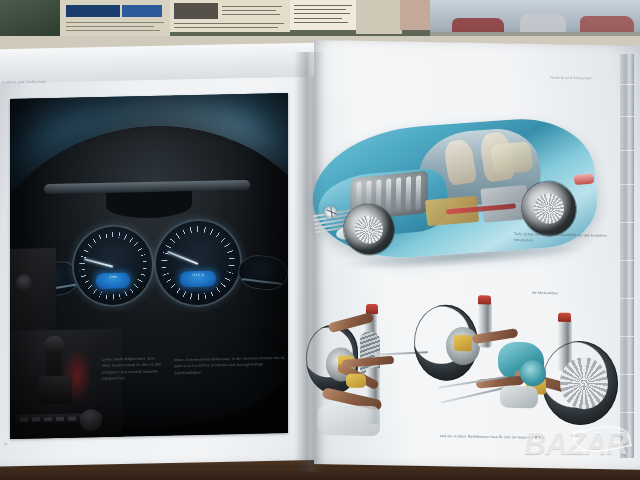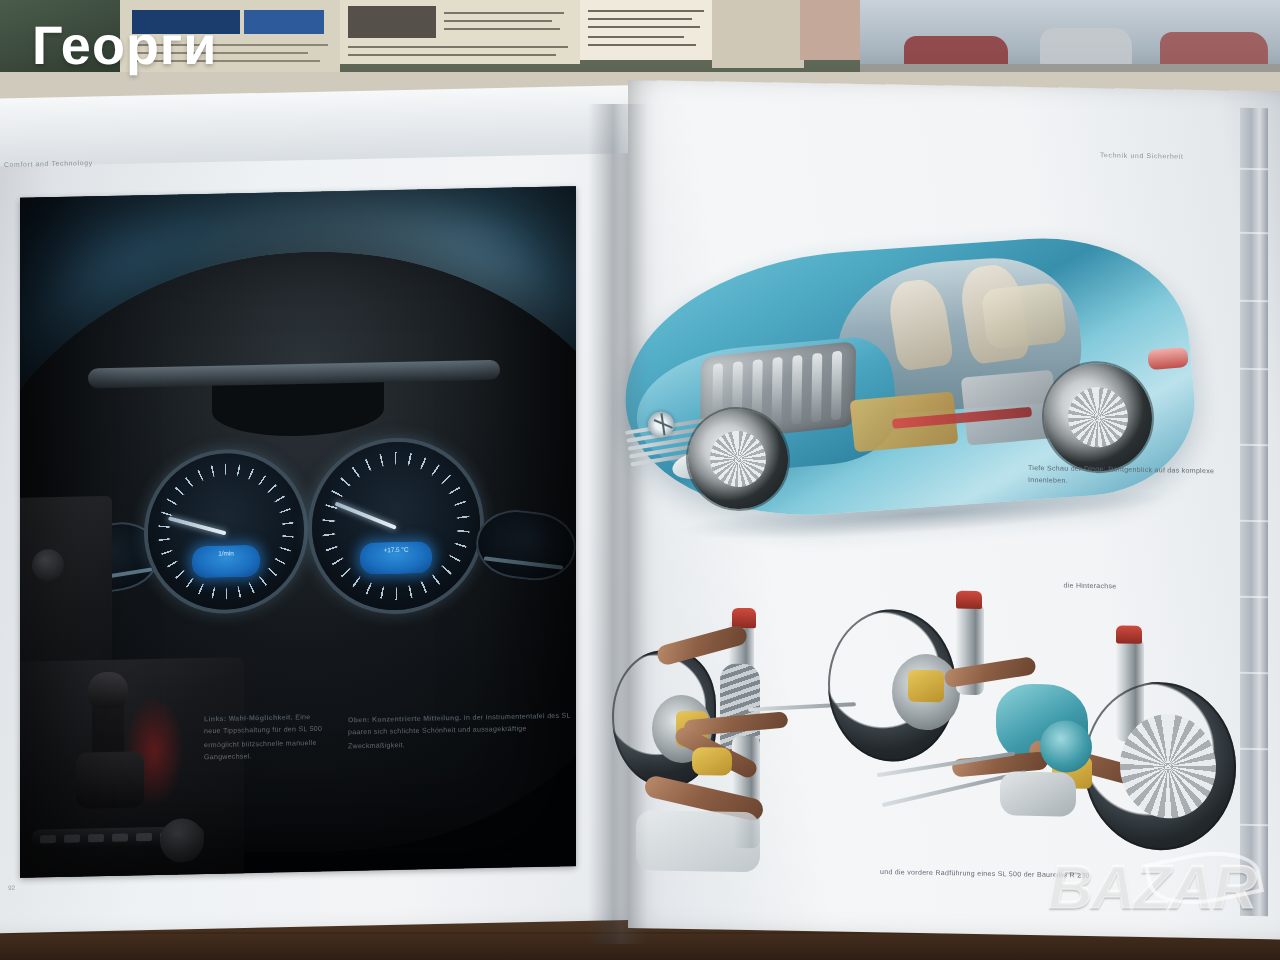--- a/index.html
+++ b/index.html
@@ -510,19 +510,18 @@
       <div class="tire" style="left:128px;top:42px;width:76px;height:84px;"></div>
       <div class="rim" style="left:146px;top:58px;width:48px;height:52px;border-radius:50%;"></div>
       <div class="caliper" style="left:112px;top:80px;width:20px;height:16px;"></div>
       <div class="hub-teal" style="left:106px;top:62px;width:26px;height:26px;"></div>
       <div class="sus-part" style="left:86px;top:88px;width:38px;height:22px;background:linear-gradient(150deg,#e2e6e8,#a9b1b5);border-radius:8px;"></div>
     </div>
 
     <div class="gutter"></div>
   </div>
 
-  <div class="wm-georgi">Георги</div>
   <div class="wm-bazar">
     <span>BAZAR</span>
     <span class="swoosh"></span>
   </div>
 
 </div>
 
 </body></html>

